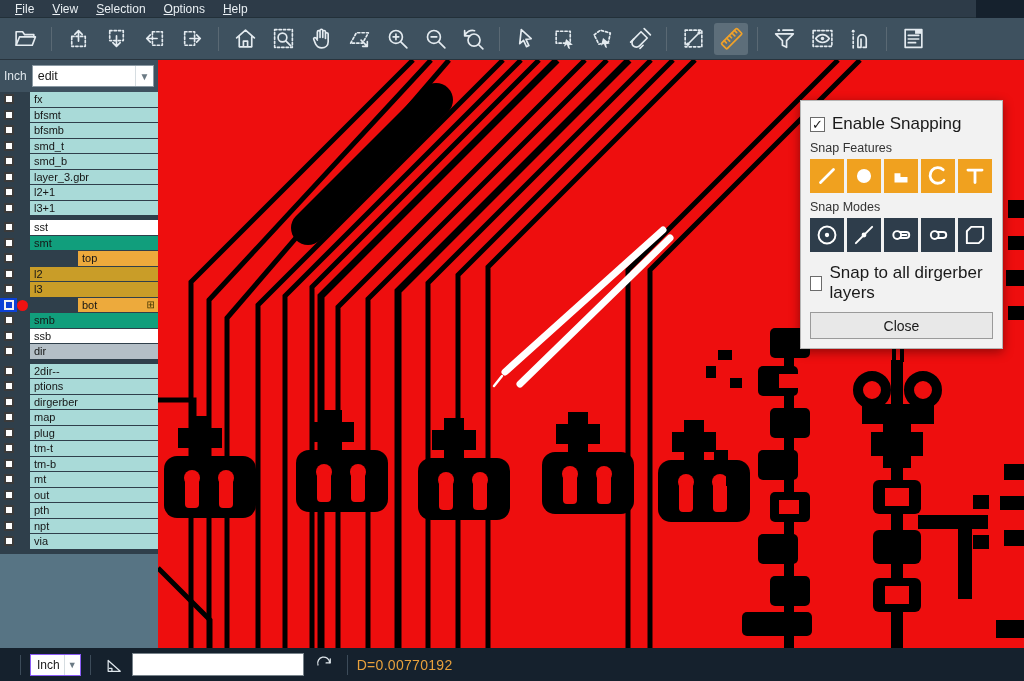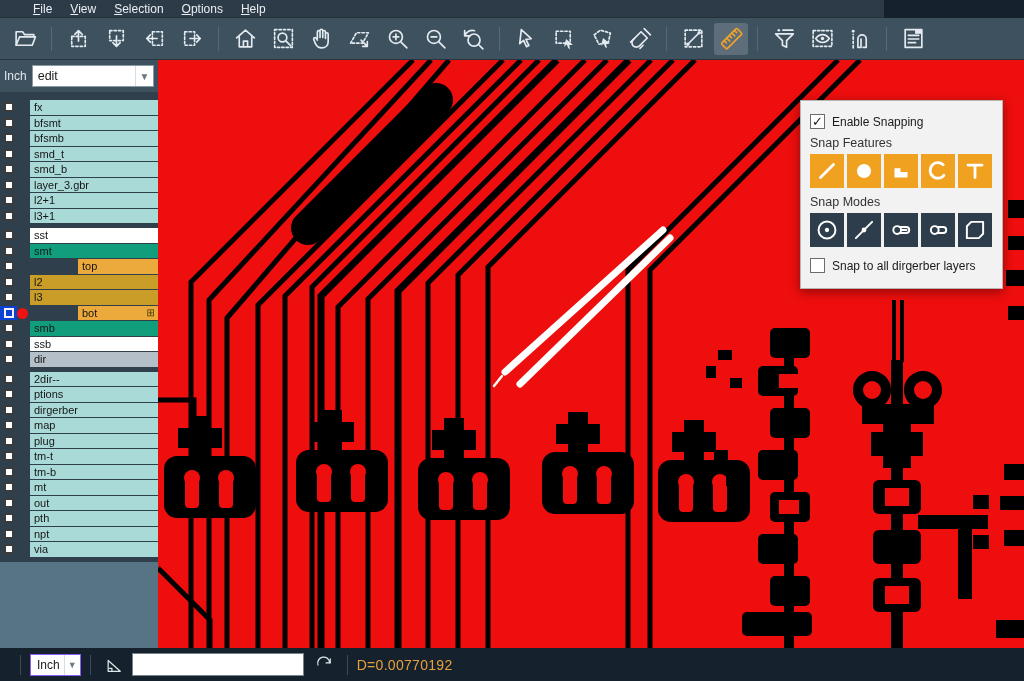--- a/index.html
+++ b/index.html
@@ -1,21 +1,21 @@
 <!DOCTYPE html>
 <html><head>
 <meta charset="utf-8">
 <style>
   * { margin:0; padding:0; box-sizing:border-box; }
   html,body { width:1024px; height:681px; overflow:hidden; font-family:"Liberation Sans",sans-serif; }
   body { position:relative; background:#15212d; }
 
   
-  .menubar { position:absolute; left:0; top:0; width:884px; height:18px; background:#2d3b48;
-             display:flex; align-items:center; padding-left:24px; border-bottom:1px solid #223039; }
+  .menubar { position:absolute; left:0; top:0; width:976px; height:18px; background:#2d3b48;
+             display:flex; align-items:center; padding-left:6px; border-bottom:1px solid #223039; }
   .menu-item { color:#e9eff3; font-size:12px; padding:0 9px; cursor:default; }
 
   
   .toolbar { position:absolute; left:0; top:18px; width:1024px; height:42px; background:#3e515f;
              display:flex; align-items:center; padding-left:6px; border-bottom:1px solid #28343e; }
   .tbtn { width:34px; height:32px; margin:0 2px; display:flex; align-items:center; justify-content:center;
           color:#e4ebf0; border-radius:3px; }
   .tbtn svg { width:25px; height:25px; stroke:currentColor; fill:none; stroke-width:1.6;
               stroke-linecap:round; stroke-linejoin:round; }
   .tbtn.active { background:#5d6e7a; color:#efa12a; }
@@ -23,21 +23,21 @@
 
   
   .sidebar { position:absolute; left:0; top:60px; width:158px; bottom:33px; background:#2f3f4b;
              display:flex; flex-direction:column; }
   .steprow { height:32px; display:flex; align-items:center; padding:0 4px; background:#3e515f; }
   .steplabel { color:#dfe7ec; font-size:12px; margin-right:5px; }
   .stepselect { flex:1; height:22px; background:#fff; border:1px solid #8a99a3; display:flex;
                 align-items:center; font-size:12.5px; color:#1a1a1a; padding-left:5px; }
   .stepselect .chev { margin-left:auto; width:18px; height:100%; display:flex; align-items:center;
                       justify-content:center; color:#6b7a84; font-size:10px; border-left:1px solid #d6dde1; }
-  .layerlist { flex:0 0 auto; padding-top:8px;border-radius:29px; }
+  .layerlist { flex:0 0 auto; padding-top:0;border-radius:29px; }
   .lgroup { margin-bottom:5px; }
   .lrow { height:14.5px; margin-bottom:1px; display:flex; align-items:stretch; }
   .lchk { width:17px; display:flex; align-items:center; justify-content:center; background:#2f3f4b; }
   .lchk .box { width:10px; height:10px; background:#fff; border:2px solid #3b3b3b; }
   .lrow.sel .lchk { background:#0c41d6; }
   .lrow.sel .lchk .box { background:#0c41d6; border-color:#f2f2f2; }
   .lsw { width:13px; position:relative; }
   .lsw .dot { position:absolute; left:0; top:2px; width:11px; height:11px; border-radius:50%; background:#f01212; }
   .lname { flex:1; font-size:11px; line-height:14.5px; color:#161616; padding-left:4px; white-space:nowrap;
            overflow:hidden; display:flex; }
@@ -57,21 +57,21 @@
             border:1px solid #b5b5b5; box-shadow:0 3px 10px rgba(0,0,0,.4); z-index:5; }
   .dtitle { height:27px; display:flex; align-items:center; padding:0 6px 0 10px; border-bottom:1px solid #e0e0e0; }
   .dtitle span { font-size:13.5px; color:#1a1a1a; }
   .dclose { margin-left:auto; width:20px; height:17px; background:#c9544e; color:#fff; font-size:10px;
             font-weight:bold; display:flex; align-items:center; justify-content:center; }
   .dbody { padding:9px 9px 9px 9px; }
   .chkrow { display:flex; align-items:center; margin:4px 0 6px 0; }
   .chkbox { width:15px; height:15px; background:#fff; border:1px solid #6b6b6b; margin-right:7px;
             font-size:13px; line-height:13px; text-align:center; color:#1a1a1a; }
   .chkbox.checked::after { content:"✓"; }
-  .chkrow span { font-size:12px; color:#1a1a1a; }
+  .chkrow span { font-size:17px; color:#1a1a1a; }
   .dlabel { font-size:12.5px; color:#333; margin:7px 0 4px 0; }
   .btnrow { display:flex; gap:3px; }
   .sqbtn { width:34px; height:34px; display:flex; align-items:center; justify-content:center; color:#fff; }
   .sqbtn svg { width:26px; height:26px; stroke:currentColor; fill:none; stroke-linecap:round; stroke-linejoin:round; }
   .sqbtn.orange { background:#f0a11f; }
   .sqbtn.dark { background:#2e3d4b; }
   .dclosebtn { margin-top:9px; width:100%; height:27px; background:#e8e8e8; border:1px solid #9a9a9a;
                font-size:14px; color:#1a1a1a; display:flex; align-items:center; justify-content:center; }
 
   
@@ -657,20 +657,21 @@
         <div class="sqbtn dark">
           <svg viewBox="0 0 24 24" fill="none">
             <path d="M4.5 8.5l4-4h11v11l-4 4h-11z" stroke-width="1.8"></path>
           </svg>
         </div>
       </div>
     <div class="chkrow" style="margin-top:11px">
       <div class="chkbox"></div>
       <span>Snap to all dirgerber layers</span>
     </div>
+    <div class="dclosebtn">Close</div>
   </div>
 </div>
 
 <div class="statusbar">
   <div class="ssep" style="margin-left:20px"></div>
   <div class="unitselect">
     <span>Inch</span>
     <span class="chev">▼</span>
   </div>
   <div class="ssep"></div>

